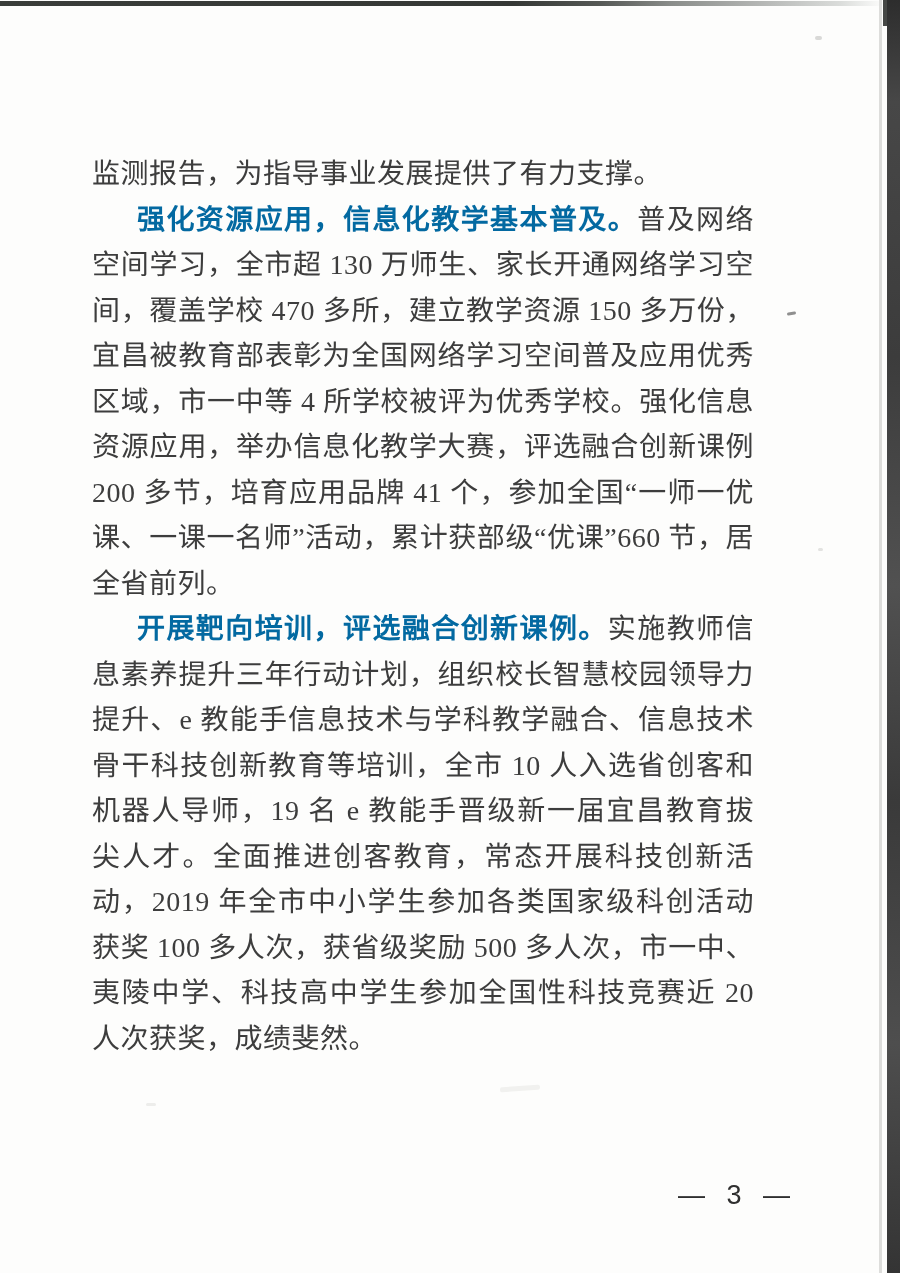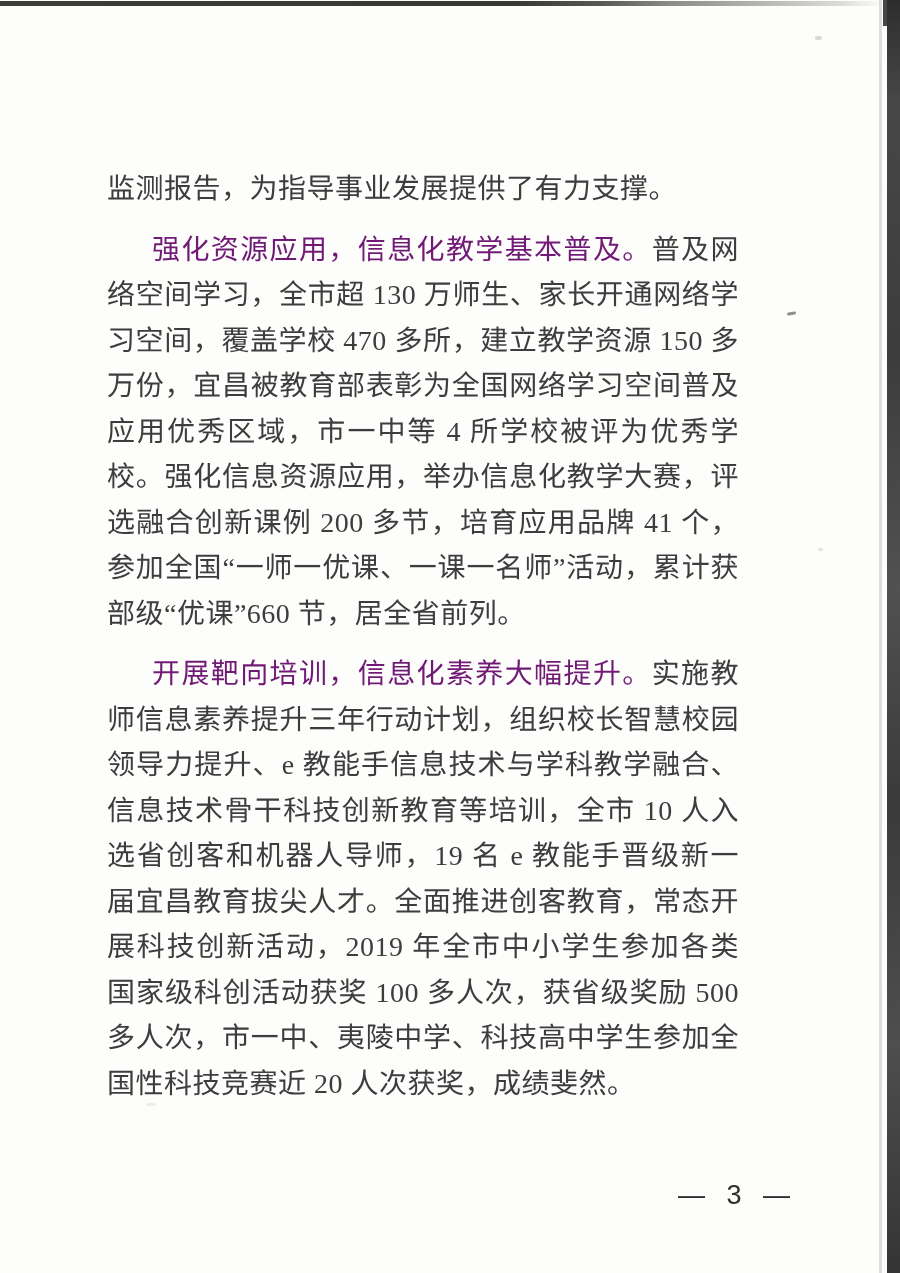--- a/index.html
+++ b/index.html
@@ -61,30 +61,30 @@
     left: 92px;
     top: 151px;
     width: 662px;
     font-size: 28px;
     line-height: 45.5px;
     color: #3d3d3d;
     text-align: justify;
     letter-spacing: 0.5px;
   }
   .para {
-    margin: 15px;
+    margin: 0;
     text-indent: 45px;
   }
   .para.continuation {
     text-indent: 0;
   }
   .lead-run {
     font-family: "Liberation Sans", "DejaVu Sans", sans-serif;
-    font-weight: 400;
-    color: #701a75;
+    font-weight: 700;
+    color: #0369a1;
   }
   .body-run {
     font-weight: 400;
   }
 
   
   .page-number {
     position: absolute;
     left: 678px;
     top: 1180px;
@@ -109,19 +109,19 @@
   <div class="speck speck-3"></div>
   <div class="speck speck-4"></div>
   <div class="speck speck-5"></div>
 
   <main class="doc-content">
 
     <p class="para continuation"><span class="body-run">监测报告，为指导事业发展提供了有力支撑。</span></p>
 
     <p class="para"><span class="lead-run">强化资源应用，信息化教学基本普及。</span><span class="body-run">普及网络空间学习，全市超 130 万师生、家长开通网络学习空间，覆盖学校 470 多所，建立教学资源 150 多万份，宜昌被教育部表彰为全国网络学习空间普及应用优秀区域，市一中等 4 所学校被评为优秀学校。强化信息资源应用，举办信息化教学大赛，评选融合创新课例 200 多节，培育应用品牌 41 个，参加全国“一师一优课、一课一名师”活动，累计获部级“优课”660 节，居全省前列。</span></p>
 
-    <p class="para"><span class="lead-run">开展靶向培训，信息化素养大幅提升。</span><span class="body-run">实施教师信息素养提升三年行动计划，组织校长智慧校园领导力提升、e 教能手信息技术与学科教学融合、信息技术骨干科技创新教育等培训，全市 10 人入选省创客和机器人导师，19 名 e 教能手晋级新一届宜昌教育拔尖人才。全面推进创客教育，常态开展科技创新活动，2019 年全市中小学生参加各类国家级科创活动获奖 100 多人次，获省级奖励 500 多人次，市一中、夷陵中学、科技高中学生参加全国性科技竞赛近 20 人次获奖，成绩斐然。</span></p>
+    <p class="para"><span class="lead-run">开展靶向培训，评选融合创新课例。</span><span class="body-run">实施教师信息素养提升三年行动计划，组织校长智慧校园领导力提升、e 教能手信息技术与学科教学融合、信息技术骨干科技创新教育等培训，全市 10 人入选省创客和机器人导师，19 名 e 教能手晋级新一届宜昌教育拔尖人才。全面推进创客教育，常态开展科技创新活动，2019 年全市中小学生参加各类国家级科创活动获奖 100 多人次，获省级奖励 500 多人次，市一中、夷陵中学、科技高中学生参加全国性科技竞赛近 20 人次获奖，成绩斐然。</span></p>
 
   </main>
 
   <div class="page-number">— 3 —</div>
 
 </div>
 
 </body></html>

